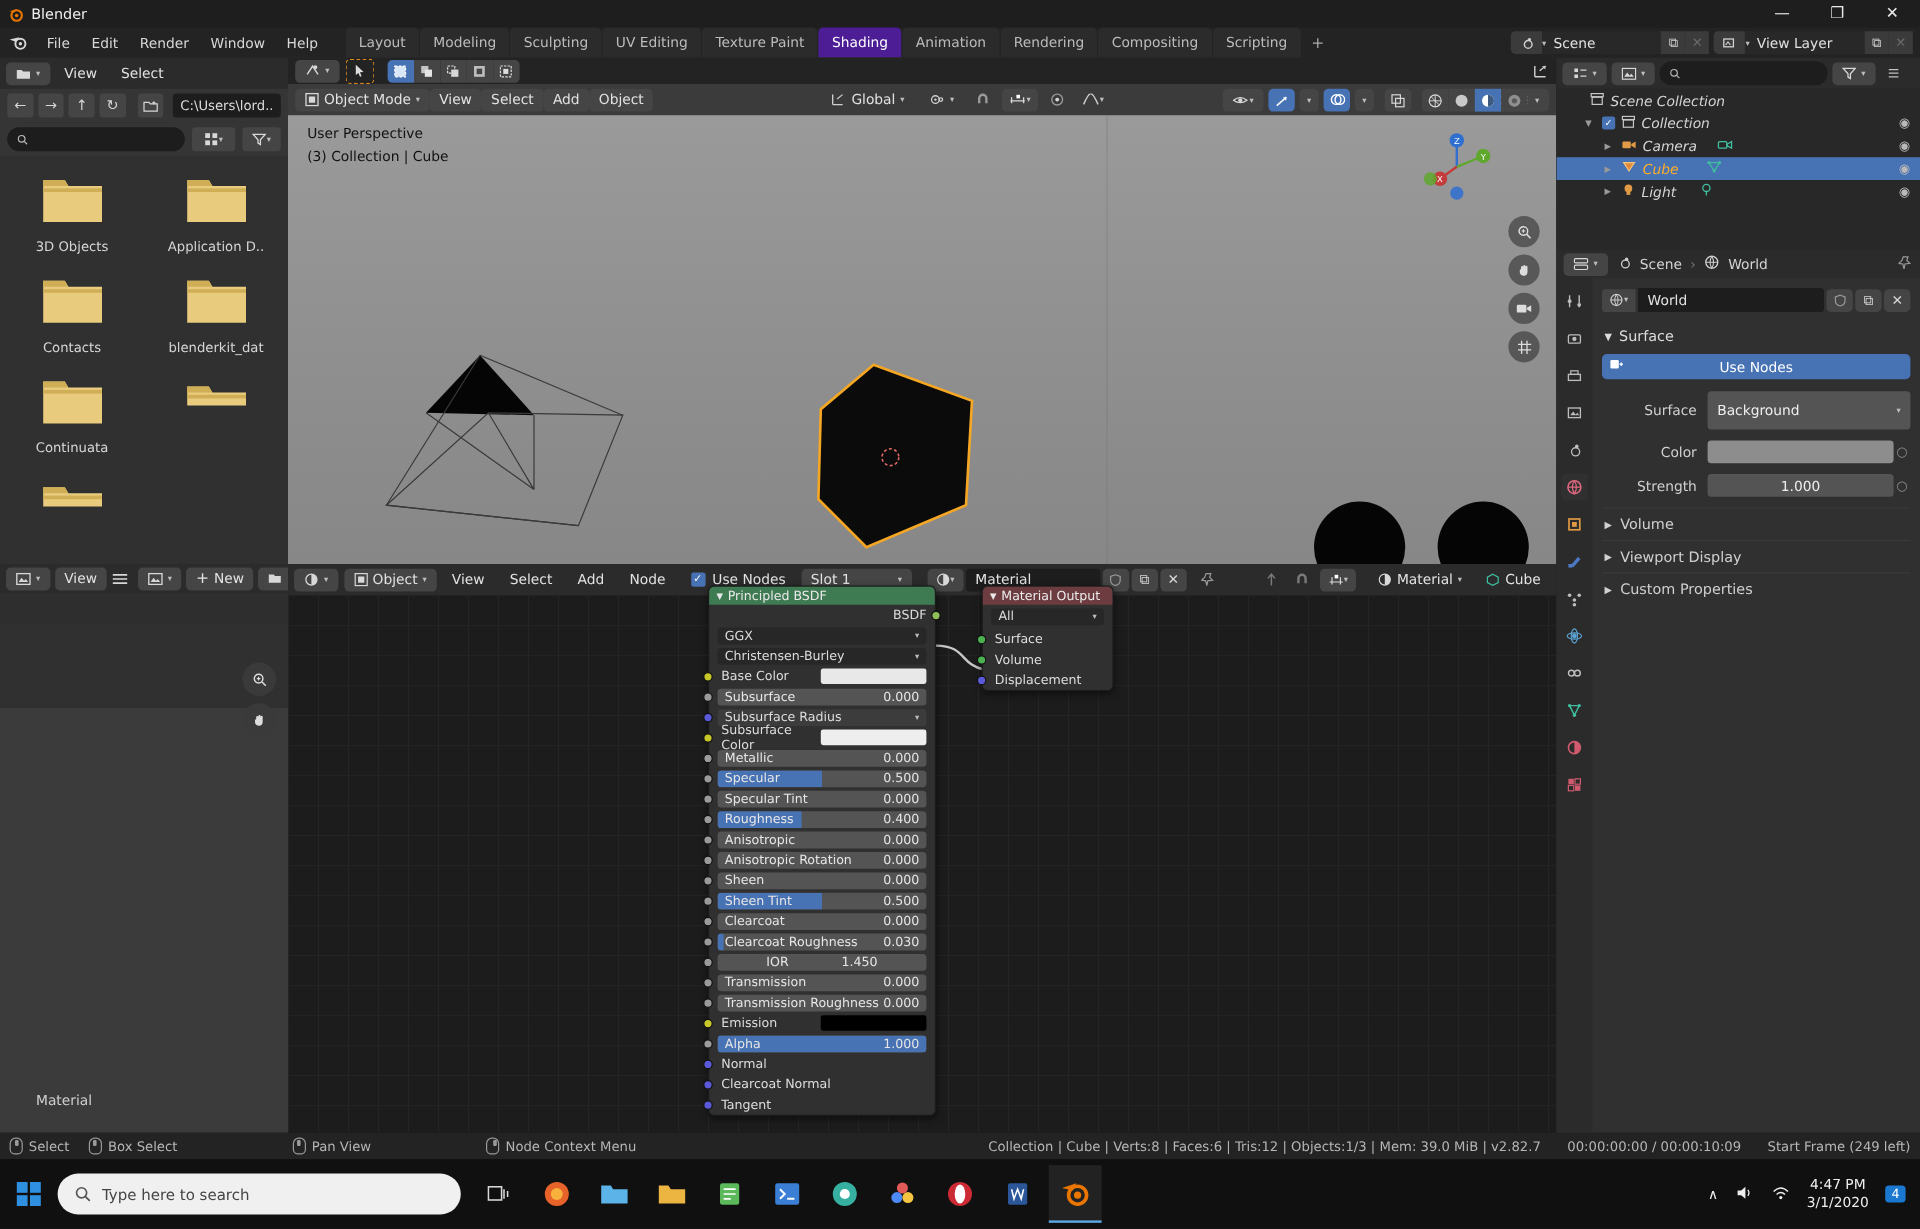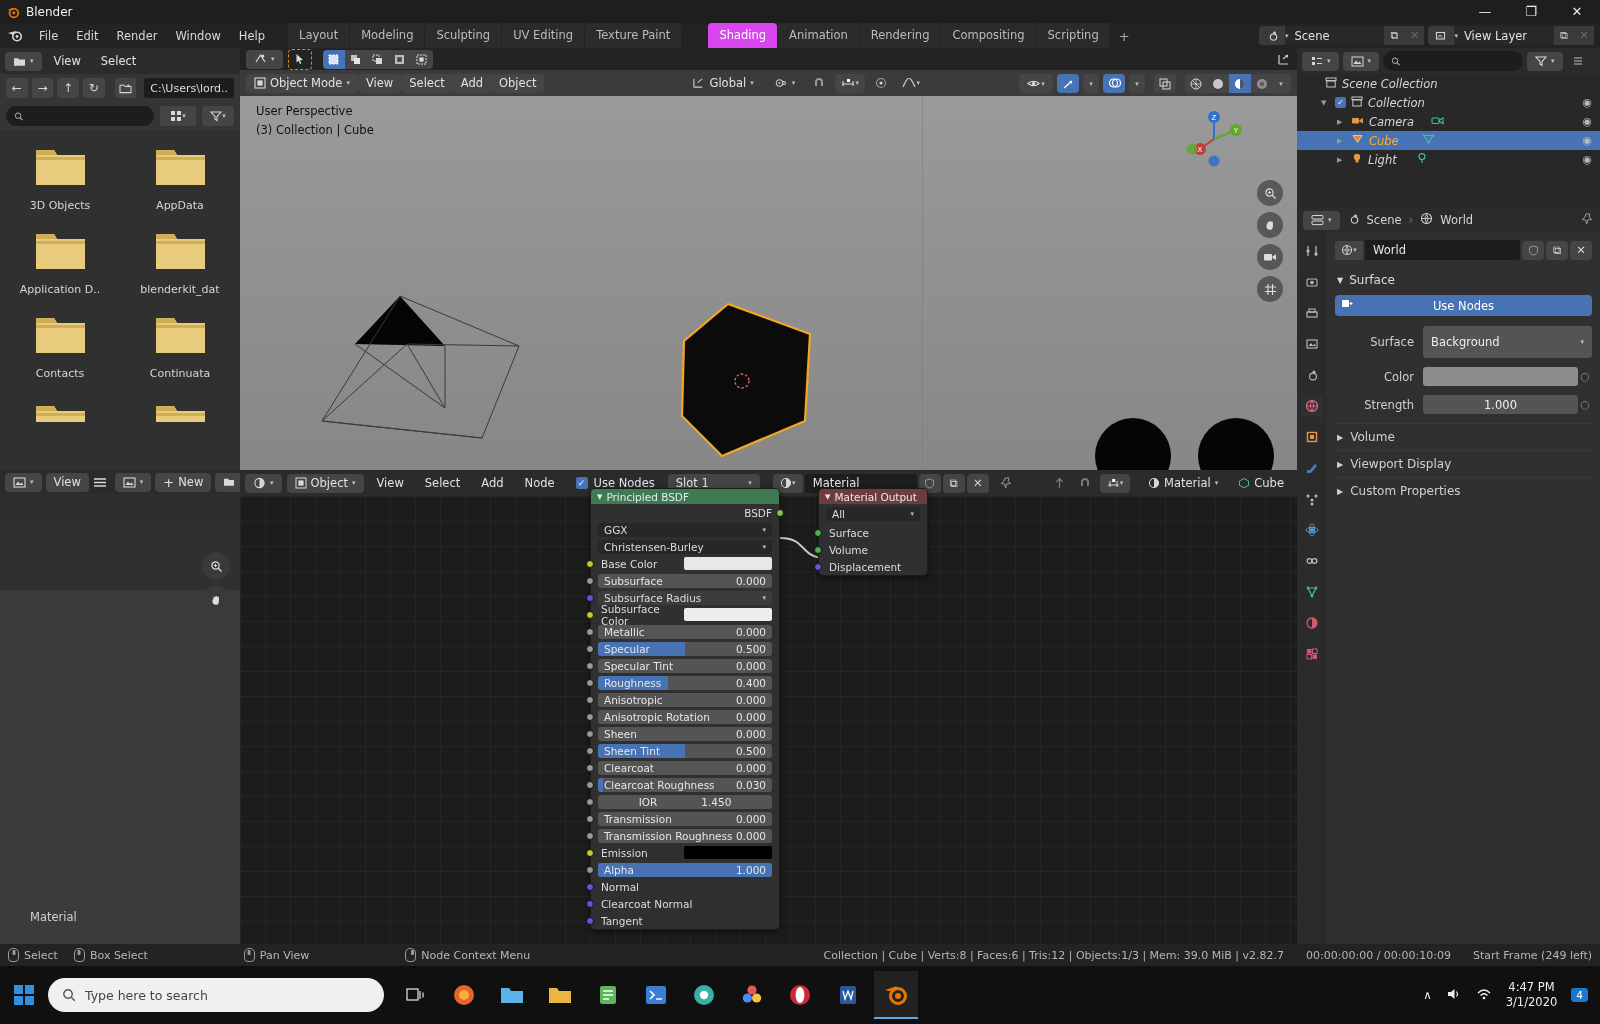--- a/index.html
+++ b/index.html
@@ -17,21 +17,21 @@
     color:#e8e8e8; font-size:13px; }
 
   
   .topbar { position:absolute; left:0; top:23px; width:1600px; height:25px; background:#232323;
     display:flex; align-items:center; }
   .bl-logo { width:30px; display:flex; align-items:center; justify-content:center; }
   .menu-item { padding:3px 9px; font-size:11.5px; color:#d8d8d8; border-radius:3px; }
   .ws-tabs { display:flex; align-items:flex-end; height:25px; margin-left:14px; }
   .ws-tab { padding:5px 11px 6px; font-size:11.5px; color:#bcbcbc; background:#2b2b2b;
     border-radius:4px 4px 0 0; margin-right:1px; }
-  .ws-tab.active { background:#d946ef; color:#fff;margin-left:26px; }
+  .ws-tab.active { background:#4c1d95; color:#fff; }
   .ws-plus { padding:4px 8px; color:#a8a8a8; font-size:13px; }
   .topbar-right { margin-left:auto; display:flex; align-items:center; gap:4px; padding-right:6px; }
   .scene-field { display:flex; align-items:center; background:#282828; border-radius:4px; height:19px; }
   .sf-ico { width:26px; height:19px; display:flex; align-items:center; justify-content:center;
     background:#3b3b3b; border-radius:4px 0 0 4px; }
   .sf-name { padding:0 10px 0 6px; min-width:96px; font-size:11.5px; color:#e0e0e0; }
   .sf-btn { width:20px; height:19px; display:flex; align-items:center; justify-content:center;
     background:#3b3b3b; color:#cfcfcf; font-size:11px; }
   .sf-btn.dim { color:#6a6a6a; }
 
@@ -305,45 +305,37 @@
               <rect x="3" y="13" width="49" height="3" fill="#cfae56"></rect>
             </svg></span>
         <span class="fb-label">3D Objects</span>
       </div>
       <div class="fb-item">
         <span><svg width="55" height="45" viewBox="0 0 55 45">
               <path d="M3 6h18l3 5h28v30H3z" fill="#e8cb7c"></path>
               <path d="M3 6h18l3 5H3z" fill="#cfae56"></path>
               <rect x="3" y="13" width="49" height="3" fill="#cfae56"></rect>
             </svg></span>
-        <span class="fb-label">AppData</span>
+        <span class="fb-label">Application D..</span>
       </div>
       <div class="fb-item">
         <span><svg width="55" height="45" viewBox="0 0 55 45">
               <path d="M3 6h18l3 5h28v30H3z" fill="#e8cb7c"></path>
               <path d="M3 6h18l3 5H3z" fill="#cfae56"></path>
               <rect x="3" y="13" width="49" height="3" fill="#cfae56"></rect>
             </svg></span>
-        <span class="fb-label">Application D..</span>
+        <span class="fb-label">Contacts</span>
       </div>
       <div class="fb-item">
         <span><svg width="55" height="45" viewBox="0 0 55 45">
               <path d="M3 6h18l3 5h28v30H3z" fill="#e8cb7c"></path>
               <path d="M3 6h18l3 5H3z" fill="#cfae56"></path>
               <rect x="3" y="13" width="49" height="3" fill="#cfae56"></rect>
             </svg></span>
         <span class="fb-label">blenderkit_dat</span>
-      </div>
-      <div class="fb-item">
-        <span><svg width="55" height="45" viewBox="0 0 55 45">
-              <path d="M3 6h18l3 5h28v30H3z" fill="#e8cb7c"></path>
-              <path d="M3 6h18l3 5H3z" fill="#cfae56"></path>
-              <rect x="3" y="13" width="49" height="3" fill="#cfae56"></rect>
-            </svg></span>
-        <span class="fb-label">Contacts</span>
       </div>
       <div class="fb-item">
         <span><svg width="55" height="45" viewBox="0 0 55 45">
               <path d="M3 6h18l3 5h28v30H3z" fill="#e8cb7c"></path>
               <path d="M3 6h18l3 5H3z" fill="#cfae56"></path>
               <rect x="3" y="13" width="49" height="3" fill="#cfae56"></rect>
             </svg></span>
         <span class="fb-label">Continuata</span>
       </div>
       <div class="fb-item" style="margin-top:4px;">

